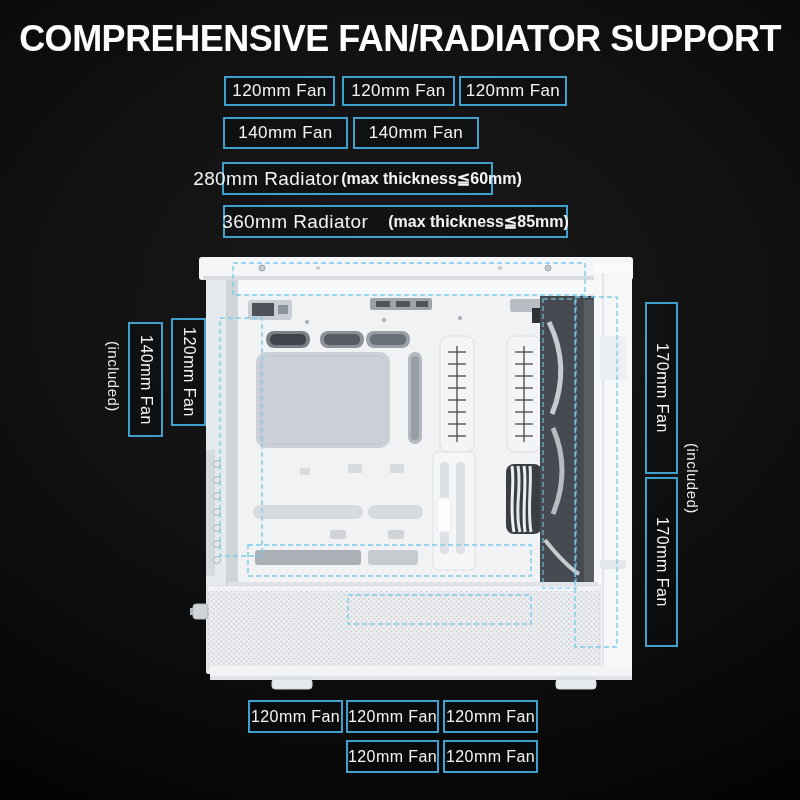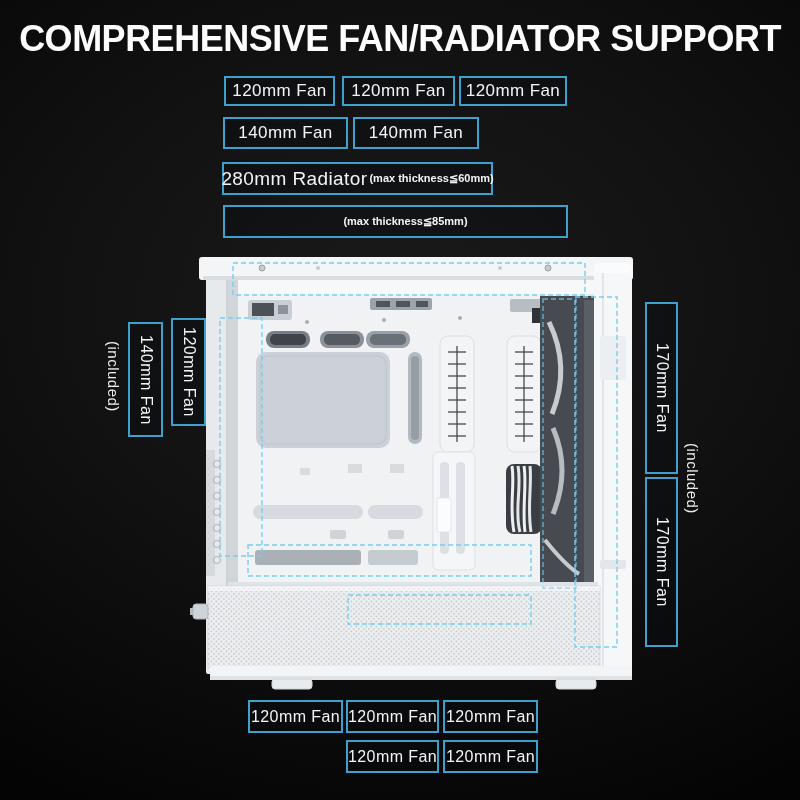--- a/index.html
+++ b/index.html
@@ -14,21 +14,21 @@
     transform:scaleY(1.04);
   }
   .tag{
     position:absolute;border:2px solid var(--accent);box-sizing:border-box;
     display:flex;align-items:center;justify-content:center;
     background:rgba(10,12,14,0.35);color:#f4f4f4;
     font-size:17px;letter-spacing:0.4px;white-space:nowrap;
   }
   .tag-sm{font-size:16px;}
   .tag-rad{font-size:19px;}
-  .tag-rad .note{font-size:11px;font-weight:bold;letter-spacing:0;margin-left:2px;}
+  .tag-rad .note{font-size:16px;font-weight:bold;letter-spacing:0;margin-left:2px;}
   .tag-rad .gap{margin-left:20px;}
   .vtext{writing-mode:vertical-rl;letter-spacing:0.5px;}
   .vnote{
     position:absolute;display:flex;align-items:center;justify-content:center;
     color:#eeeeee;font-size:15px;letter-spacing:0.5px;
   }
 </style>
 </head>
 <body>
 
@@ -51,20 +51,21 @@
     </div>
   <div class="tag" style="left:353px;top:117px;width:126px;height:32px;">
     <span>140mm Fan</span>
     </div>
 
   <div class="tag tag-rad" style="left:222px;top:162px;width:271px;height:33px;text-align:right;">
     <span>280mm Radiator</span>
     <span class="note">(max thickness≦60mm)</span>
   </div>
   <div class="tag tag-rad" style="left:223px;top:205px;width:345px;height:33px;">
+    <span>360mm Radiator</span>
     <span class="note gap">(max thickness≦85mm)</span>
   </div>
 
   <div class="vnote" style="left:100px;top:325px;width:26px;height:102px;">
     <span class="vtext">(included)</span>
   </div>
   <div class="tag" style="left:128px;top:322px;width:35px;height:115px;">
     <span class="vtext" style="font-size:16px;">140mm Fan</span>
     </div>
   <div class="tag" style="left:171px;top:318px;width:35px;height:108px;">

